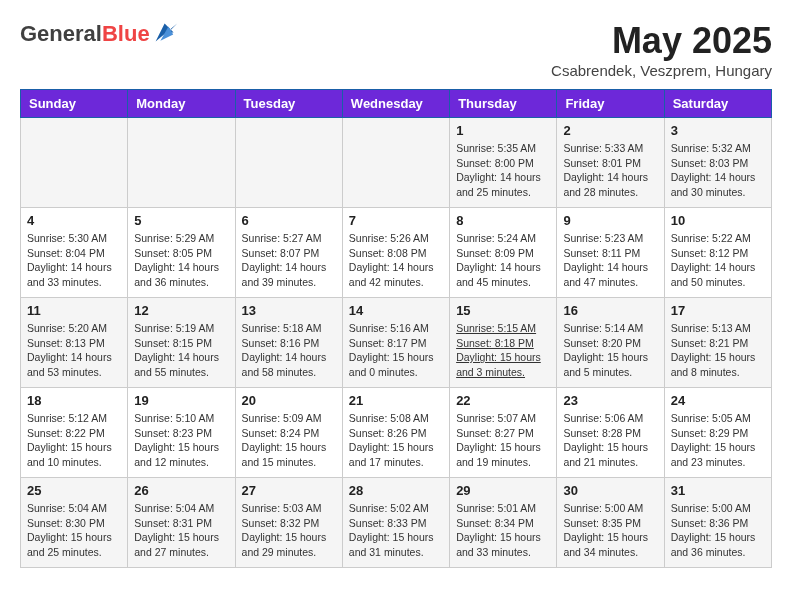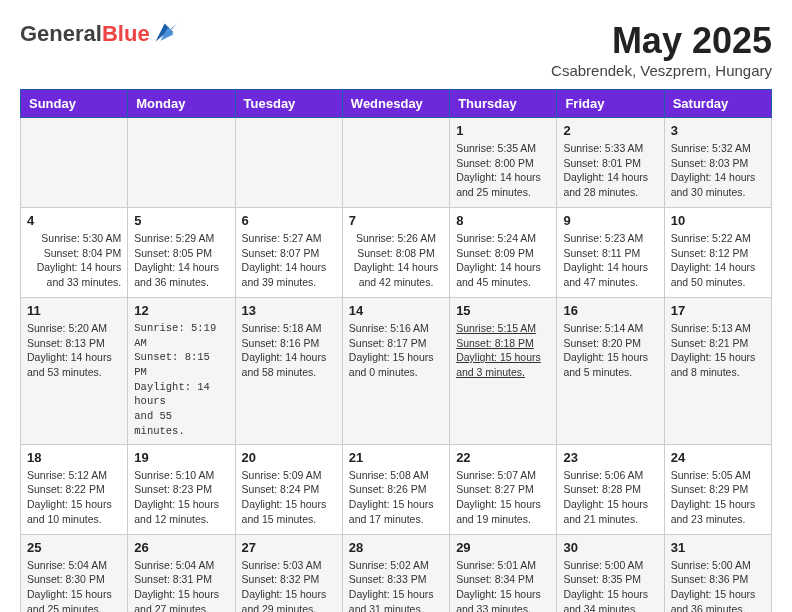--- a/index.html
+++ b/index.html
@@ -145,42 +145,42 @@
           <span class="day-number">3</span>
           <div class="cell-content" style="white-space: pre-line;">Sunrise: 5:32 AM
 Sunset: 8:03 PM
 Daylight: 14 hours
 and 30 minutes.</div>
         </td>
       </tr>
       <tr>
         <td>
           <span class="day-number">4</span>
-          <div class="cell-content" style="white-space: pre-line; text-align: right;">Sunrise: 5:30 AM
+          <div class="cell-content" style="white-space: pre-line;">Sunrise: 5:30 AM
 Sunset: 8:04 PM
 Daylight: 14 hours
 and 33 minutes.</div>
         </td>
         <td>
           <span class="day-number">5</span>
           <div class="cell-content" style="white-space: pre-line;">Sunrise: 5:29 AM
 Sunset: 8:05 PM
 Daylight: 14 hours
 and 36 minutes.</div>
         </td>
         <td>
           <span class="day-number">6</span>
           <div class="cell-content" style="white-space: pre-line;">Sunrise: 5:27 AM
 Sunset: 8:07 PM
 Daylight: 14 hours
 and 39 minutes.</div>
         </td>
         <td>
           <span class="day-number">7</span>
-          <div class="cell-content" style="white-space: pre-line; text-align: center;">Sunrise: 5:26 AM
+          <div class="cell-content" style="white-space: pre-line;">Sunrise: 5:26 AM
 Sunset: 8:08 PM
 Daylight: 14 hours
 and 42 minutes.</div>
         </td>
         <td>
           <span class="day-number">8</span>
           <div class="cell-content" style="white-space: pre-line;">Sunrise: 5:24 AM
 Sunset: 8:09 PM
 Daylight: 14 hours
 and 45 minutes.</div>
@@ -203,21 +203,21 @@
       <tr>
         <td>
           <span class="day-number">11</span>
           <div class="cell-content" style="white-space: pre-line;">Sunrise: 5:20 AM
 Sunset: 8:13 PM
 Daylight: 14 hours
 and 53 minutes.</div>
         </td>
         <td>
           <span class="day-number">12</span>
-          <div class="cell-content" style="white-space: pre-line; font-family: Liberation Mono, monospace;">Sunrise: 5:19 AM
+          <div class="cell-content" style="white-space: pre-line;">Sunrise: 5:19 AM
 Sunset: 8:15 PM
 Daylight: 14 hours
 and 55 minutes.</div>
         </td>
         <td>
           <span class="day-number">13</span>
           <div class="cell-content" style="white-space: pre-line;">Sunrise: 5:18 AM
 Sunset: 8:16 PM
 Daylight: 14 hours
 and 58 minutes.</div>

